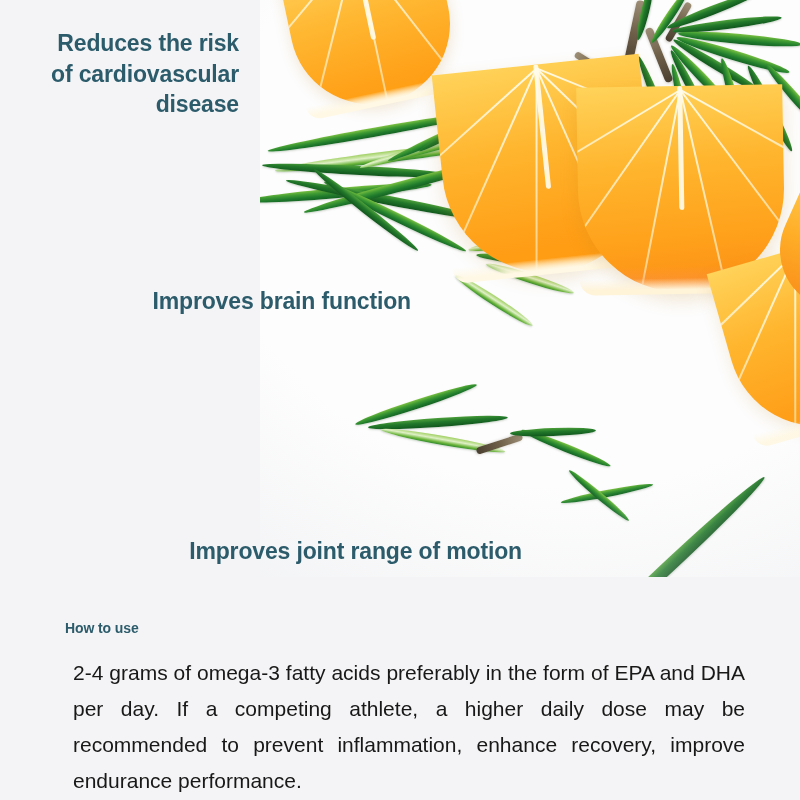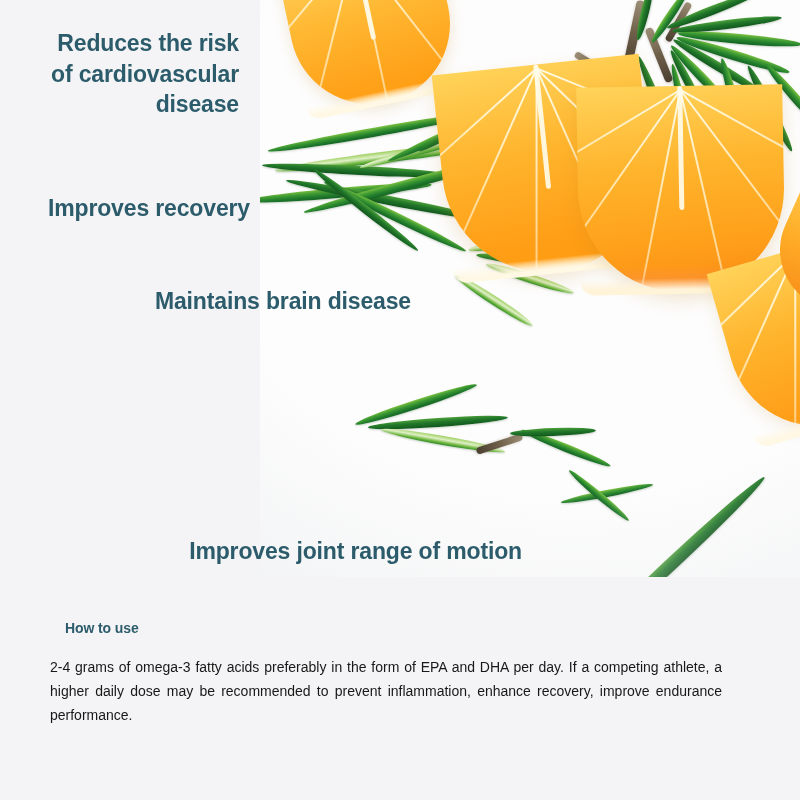--- a/index.html
+++ b/index.html
@@ -65,22 +65,22 @@
     white-space:pre-line;
   }
 
   
   #howto{position:absolute;left:0;top:577px;width:800px;height:223px;background:#f4f4f6;}
   #howto-title{
     position:absolute;left:65px;top:43px;
     color:#2c5c6b;font-weight:700;font-size:14px;letter-spacing:-.1px;
   }
   #howto-body{
-    position:absolute;left:50px;top:78px;width:672px;
-    color:#181818;font-size:14px;line-height:1.72;
+    position:absolute;left:73px;top:78px;width:672px;
+    color:#181818;font-size:21px;line-height:1.72;
     text-align:justify;text-justify:inter-word;
     font-weight:400;
   }
 </style>
 </head>
 <body>
 
 <div id="card">
 
   <div id="photo">
@@ -222,23 +222,22 @@
     </div>
 
     <div class="vig"></div>
   </div>
 
   <div id="benefits">
     <div class="benefit" style="left:0;top:28px;width:239px;">Reduces the risk
 of cardiovascular
 disease</div>
 
-    <div class="benefit" style="left:0;top:193px;width:250px;">Improves recovery</div>
-
-    <div class="benefit" style="left:0;top:286px;width:411px;">Maintains brain disease</div>
+
+    <div class="benefit" style="left:0;top:286px;width:411px;">Improves brain function</div>
 
 
 
     <div class="benefit" style="left:0;top:536px;width:481px;padding-left:41px;">Improves joint range of motion</div>
   </div>
 
   <div id="howto">
     <div id="howto-title">How to use</div>
     <div id="howto-body">2-4 grams of omega-3 fatty acids preferably in the form of EPA and DHA per day. If a competing athlete, a higher daily dose may be recommended to prevent inflammation, enhance recovery, improve endurance performance.</div>
   </div>

